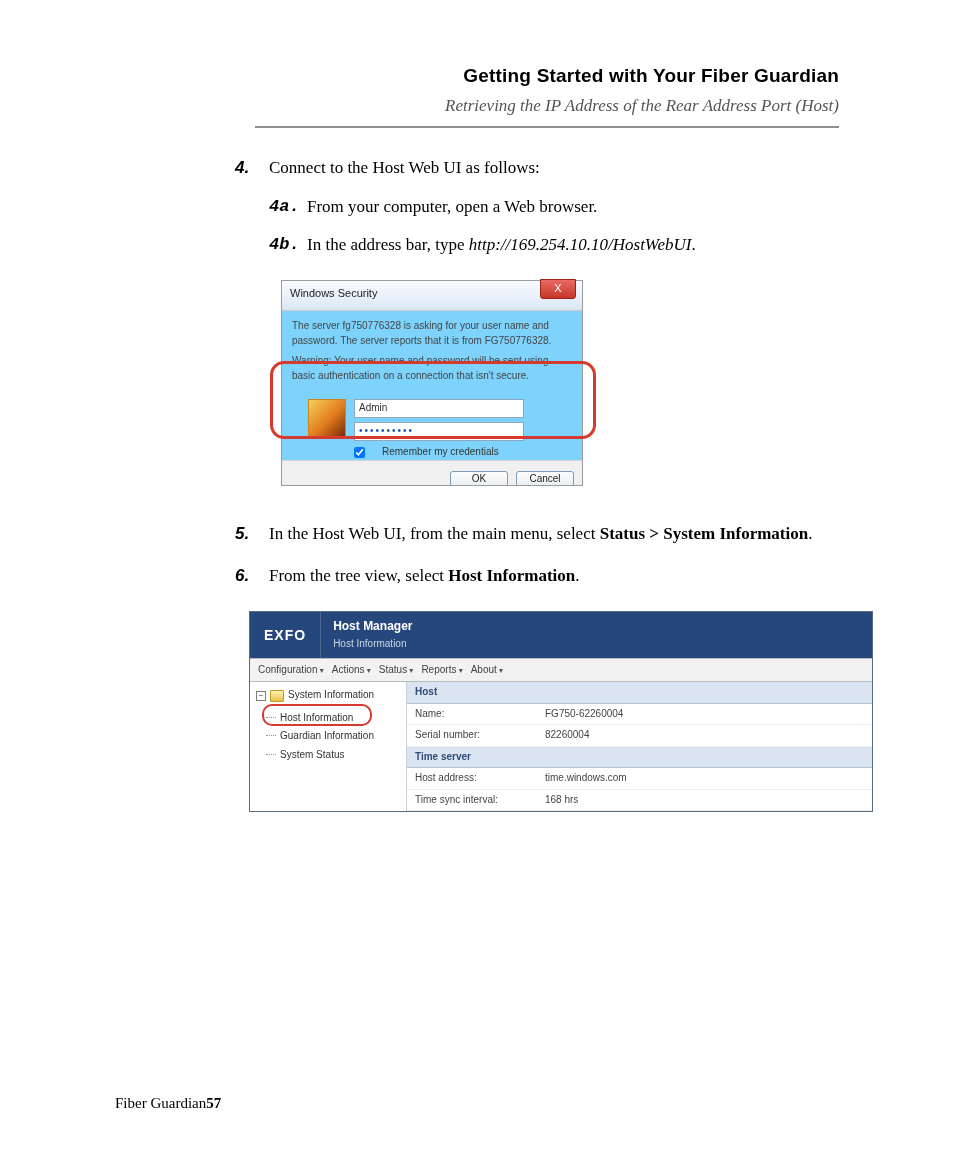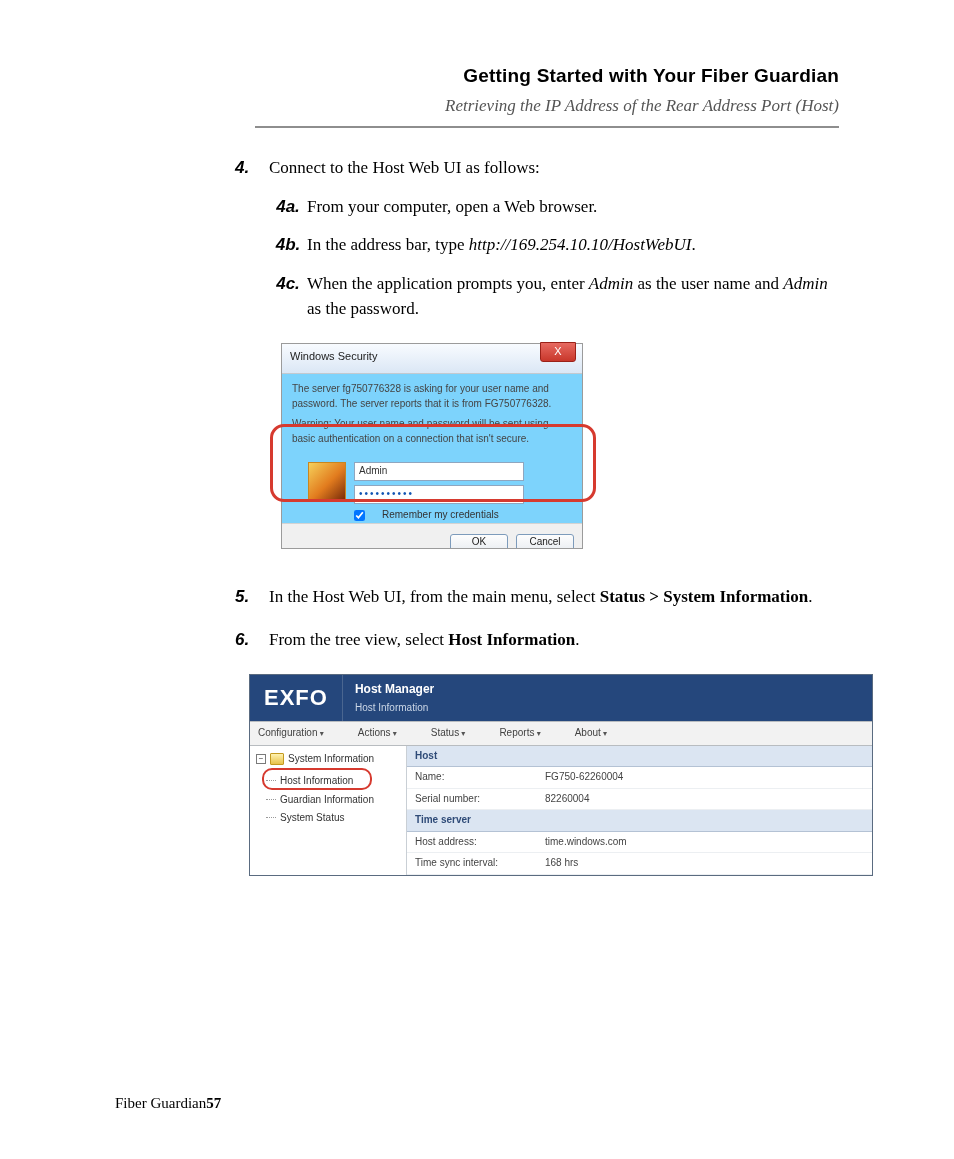--- a/index.html
+++ b/index.html
@@ -49,26 +49,25 @@
     font-style: italic;
     width: 34px;
     flex: none;
   }
   .step-body { flex: 1; }
   .sub {
     display: flex;
     margin-top: 14px;
   }
   .sub-num {
-    font-family: Liberation Sans, sans-serif;
+    font-family: Liberation Mono, monospace;
     font-weight: 700;
     font-style: italic;
     width: 38px;
     flex: none;
-    text-align: center;
   }
   .sub-body { flex: 1; }
   i { font-style: italic; }
   b { font-weight: 700; }
 
   
   .dialog-wrap {
     margin: 22px 0 18px 12px;
     width: 300px;
     border: 1px solid #9b9b9b;
@@ -192,36 +191,36 @@
   .hm-top {
     background: #25477c;
     color: #fff;
     display: flex;
     align-items: center;
     height: 46px;
   }
   .hm-logo {
     font-family: Arial Black, Arial, sans-serif;
     font-weight: 900;
-    font-size: 22px;
+    font-size: 14px;
     letter-spacing: 1px;
     padding: 0 14px;
     border-right: 1px solid #4a6690;
     line-height: 46px;
   }
   .hm-titles { padding: 6px 12px; }
   .hm-title1 { font-weight: 700; font-size: 12px; }
   .hm-title2 { font-size: 10px; color: #cad6e6; margin-top: 2px; }
   .hm-menu {
     background: #f2f2f2;
     border-top: 1px solid #b8bcc0;
     border-bottom: 1px solid #b8bcc0;
     padding: 4px 8px;
     display: flex;
-    gap: 34px;
+    gap: 8px;
     color: #424242;
   }
   .hm-menu span::after {
     content: " \25BE";
     font-size: 8px;
     color: #555;
   }
   .hm-body { display: flex; min-height: 114px; }
   .hm-tree {
     width: 144px;
@@ -322,26 +321,20 @@
           <div class="sub-body">From your computer, open a Web browser.</div>
         </div>
 
         <div class="sub">
           <div class="sub-num">4b.</div>
           <div class="sub-body">
             <span>In the address bar, type </span><i>http://169.254.10.10/HostWebUI</i><span>.</span>
           </div>
         </div>
 
-        <div class="sub">
-          <div class="sub-num">4c.</div>
-          <div class="sub-body">
-            <span>When the application prompts you, enter </span><i>Admin</i><span> as the user name and </span><i>Admin</i><span> as the password.</span>
-          </div>
-        </div>
 
         
         <div class="dialog-wrap">
           <div class="dlg-titlebar">
             <span>Windows Security</span>
             <div class="dlg-close">X</div>
           </div>
           <div class="dlg-body">
             <div class="dlg-msg">The server fg750776328 is asking for your user name and password. The server reports that it is from FG750776328.</div>
             <div class="dlg-warn">Warning: Your user name and password will be sent using basic authentication on a connection that isn't secure.</div>

